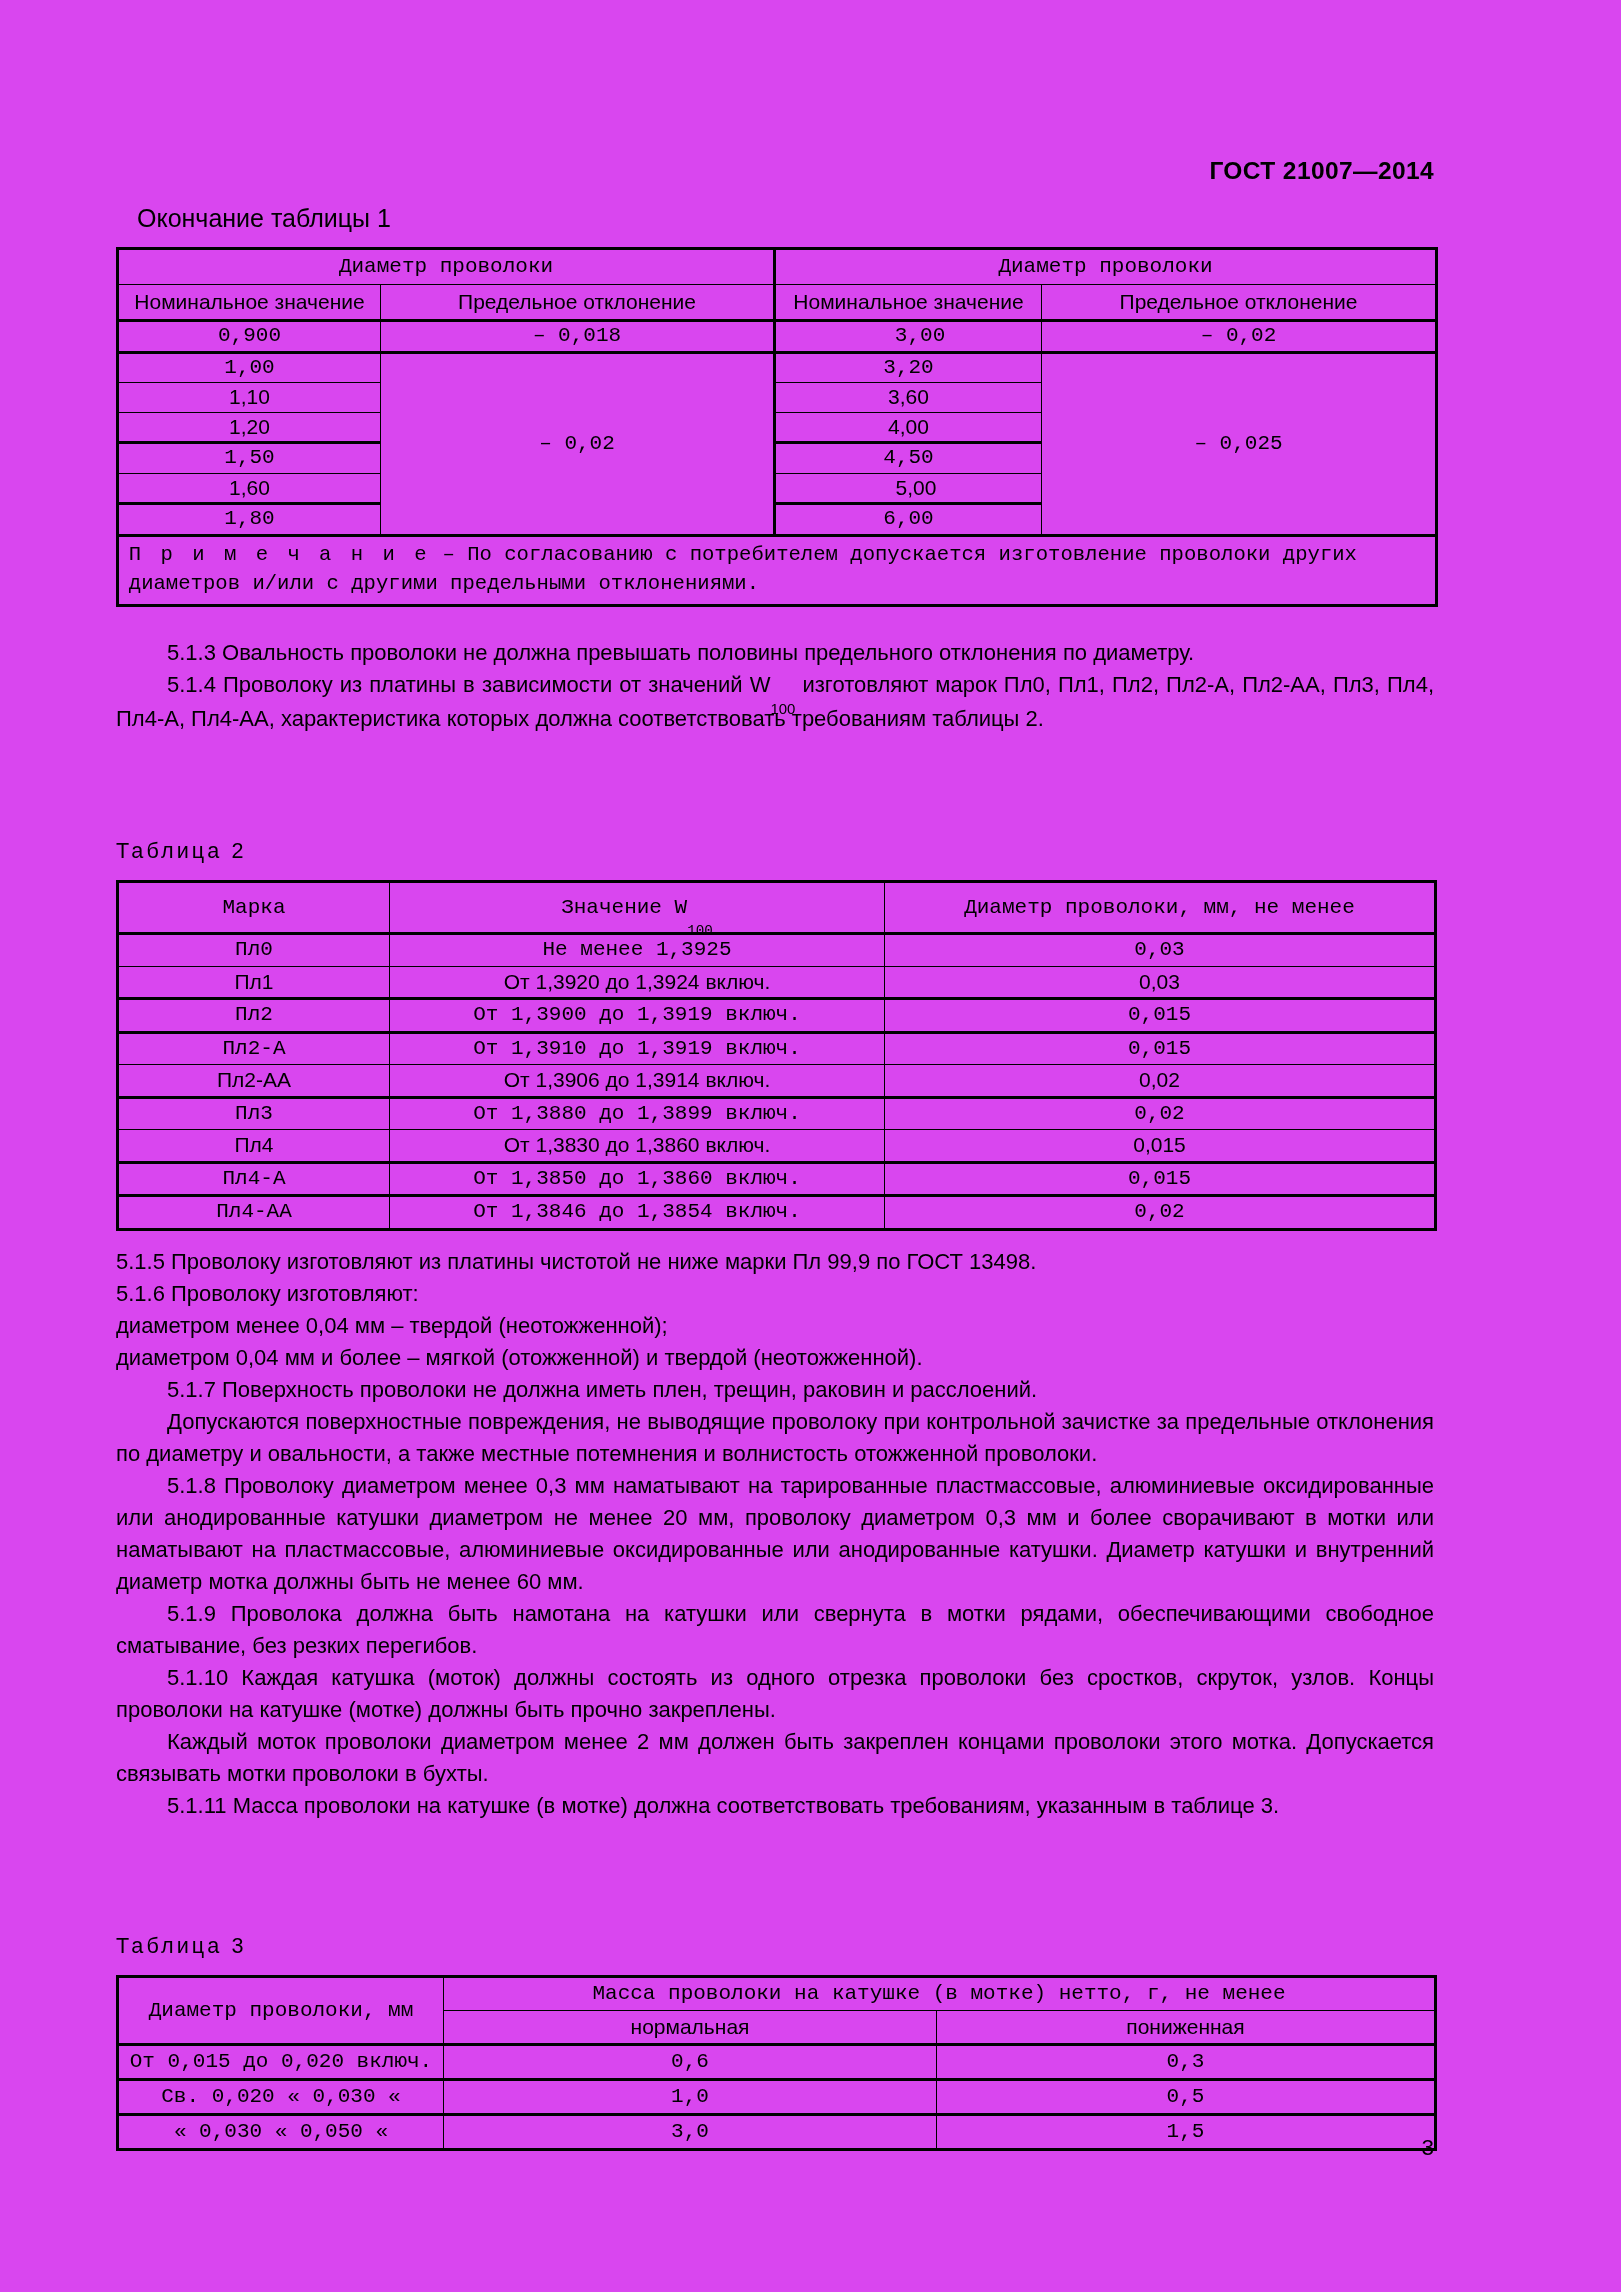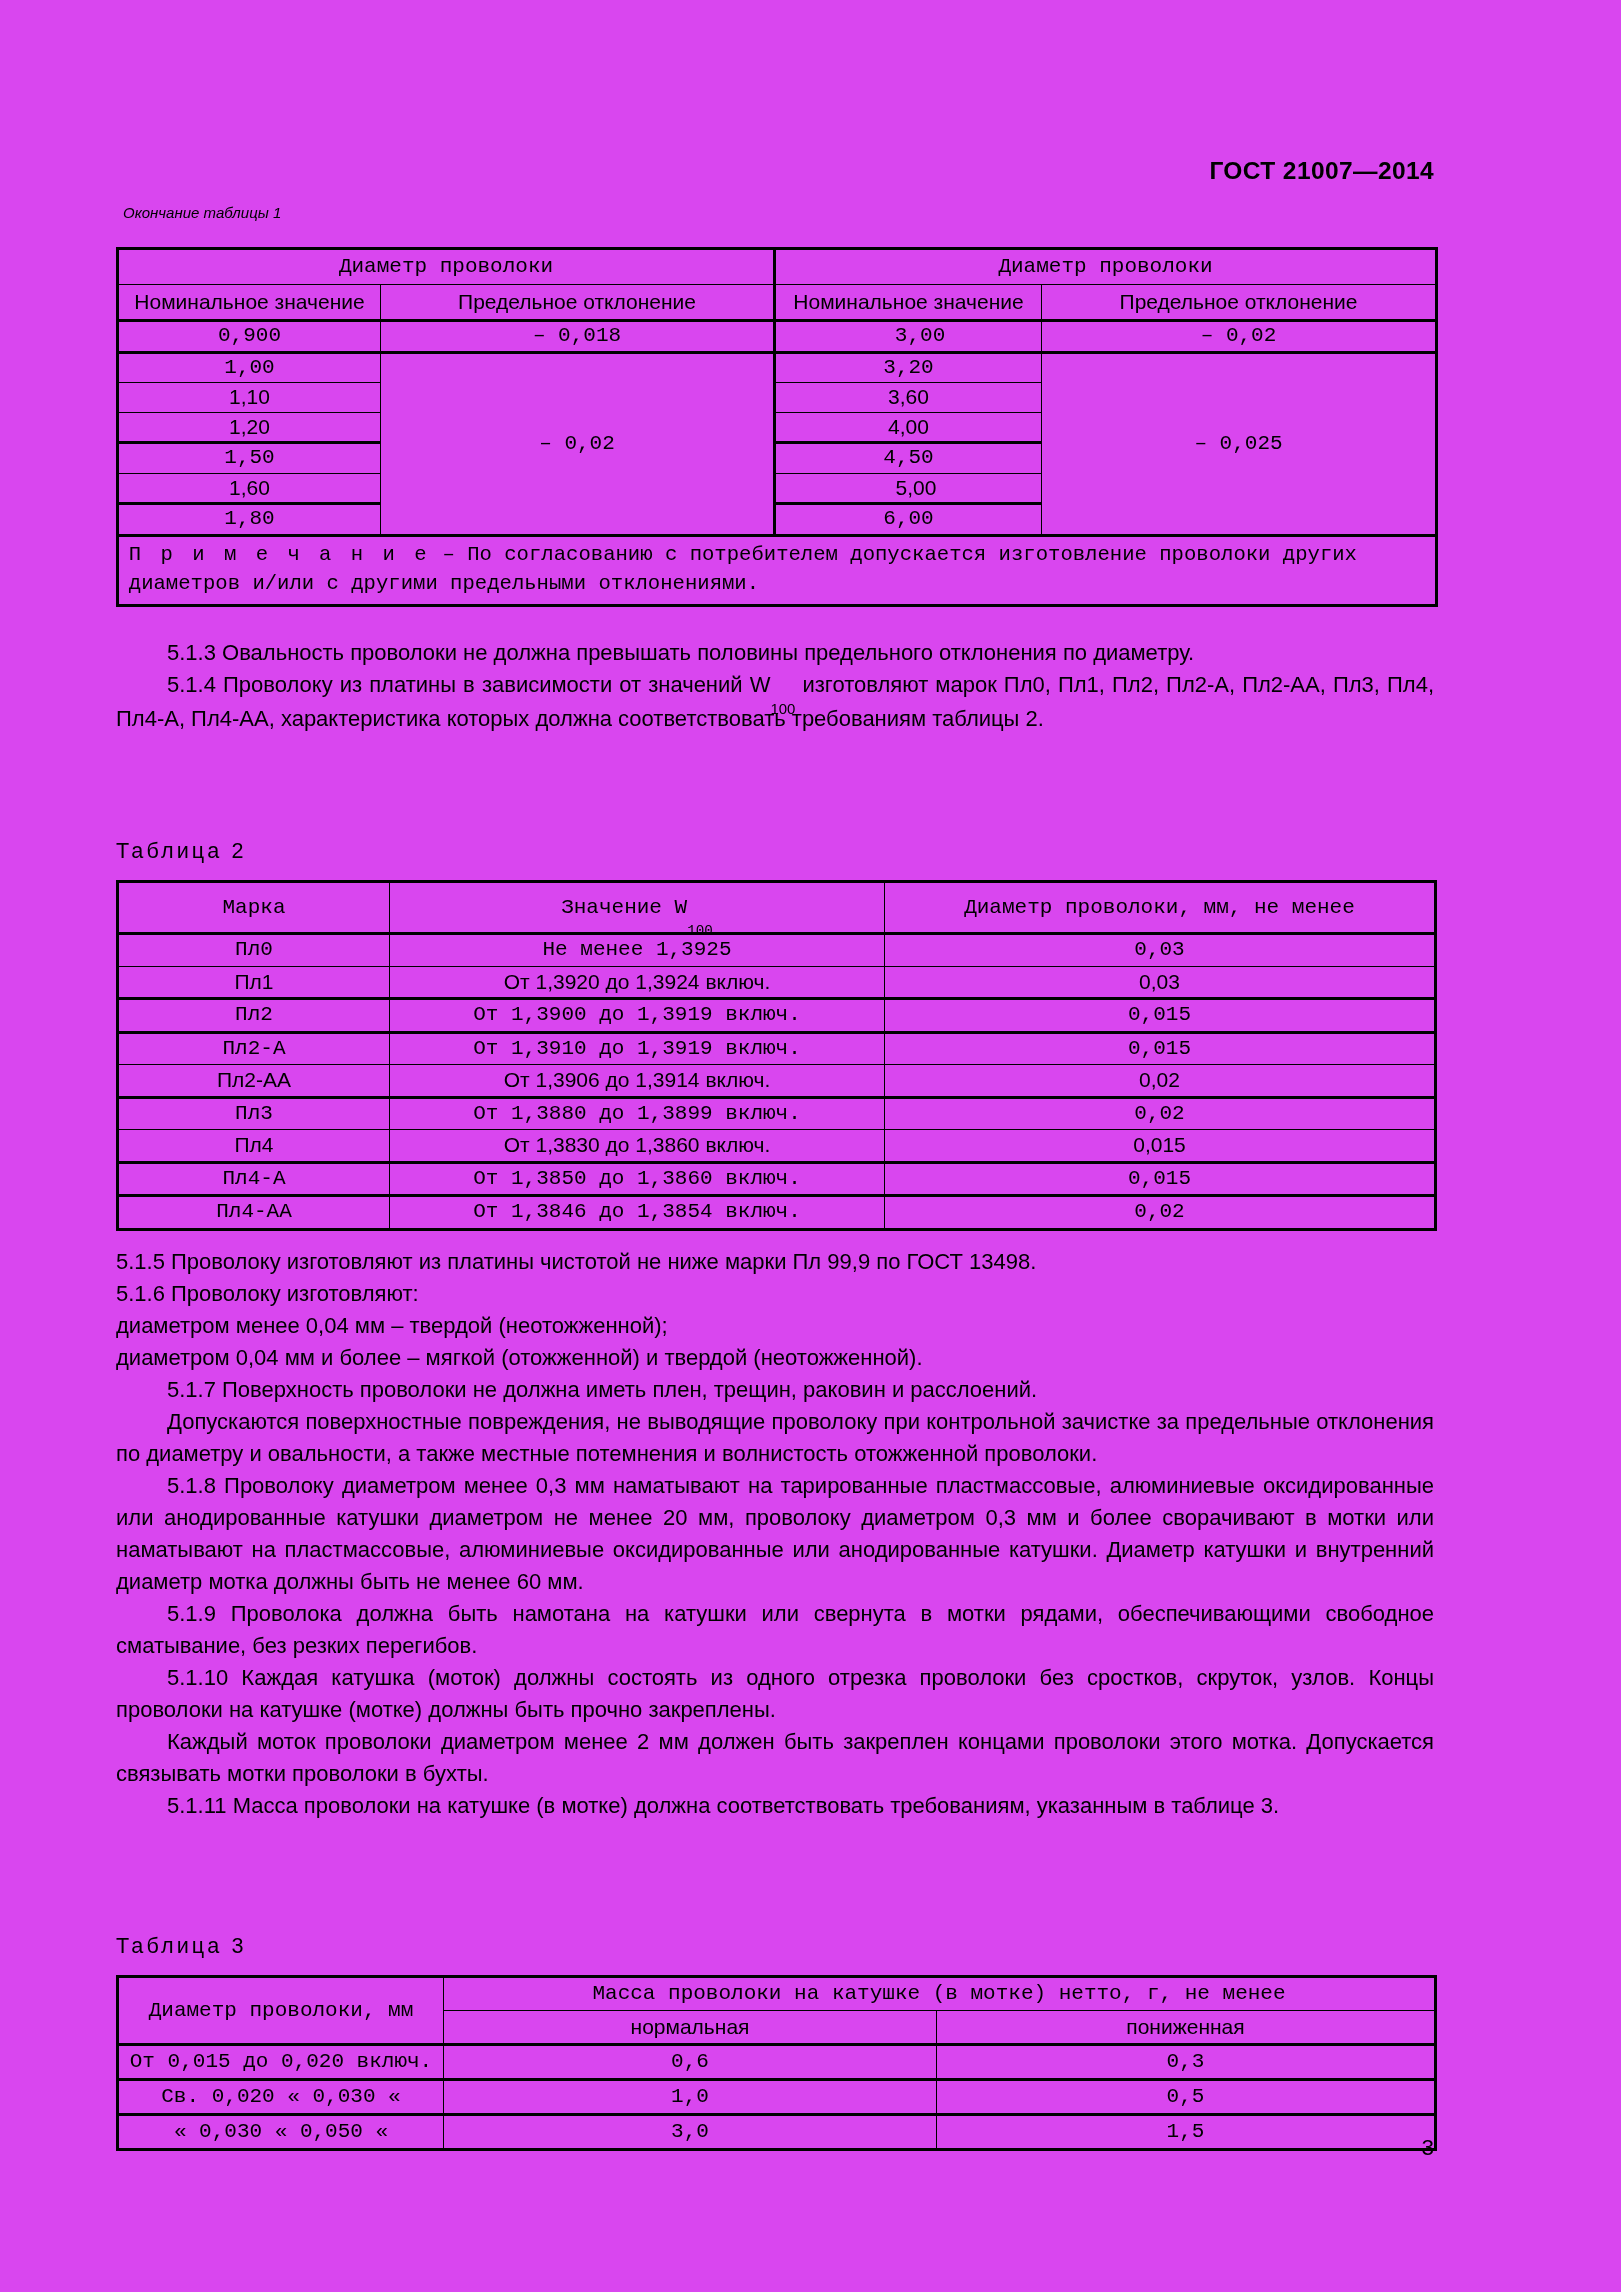--- a/index.html
+++ b/index.html
@@ -34,23 +34,22 @@
     top: 157px;
     font-size: 24.5px;
     font-weight: bold;
     letter-spacing: 0.4px;
     white-space: nowrap;
   }
 
   
   .tbl-caption-italic {
     position: absolute;
-    left: 7px;
-    font-style: italic;
-    font-size: 15px;
+    left: 21px;
+    font-size: 25px;
   }
   .tbl-caption {
     position: absolute;
     left: 0px;
     font-size: 21.6px;
     letter-spacing: 3.1px;
   }
 
   
   table.gost {

